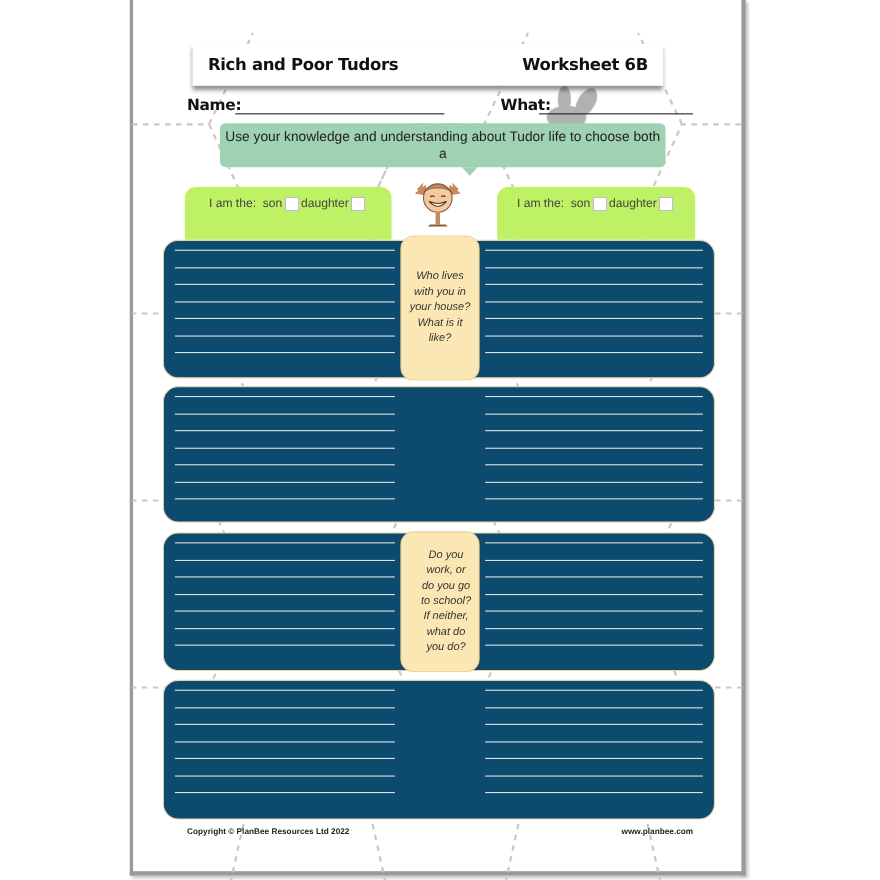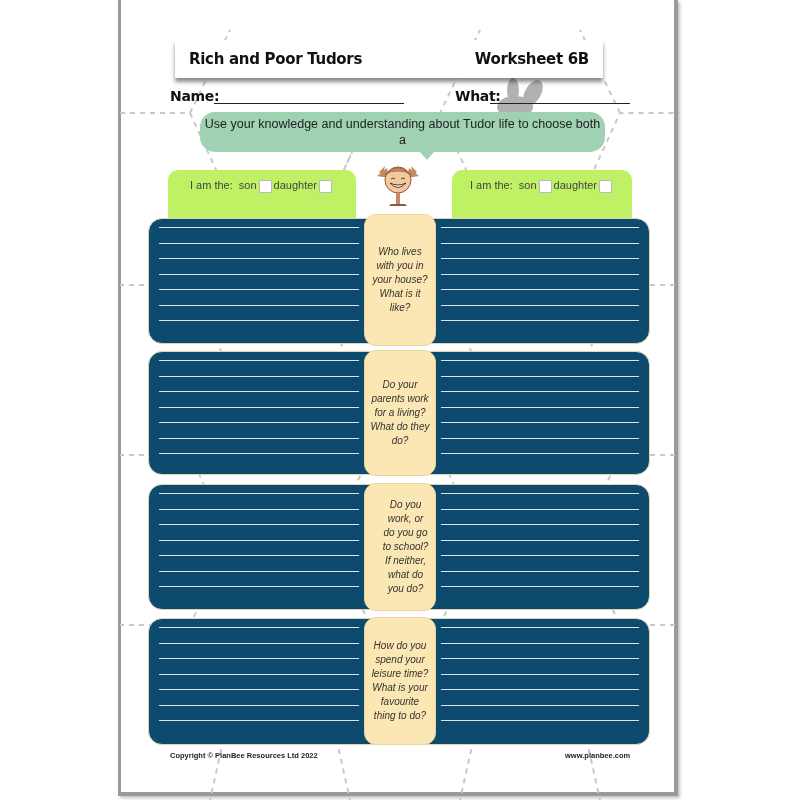--- a/index.html
+++ b/index.html
@@ -9,21 +9,21 @@
         box-shadow:2px 2px 3px rgba(0,0,0,0.25);box-sizing:border-box;}
   .wm{position:absolute;left:0;top:0;width:800px;height:800px;pointer-events:none;}
   .title-card{position:absolute;left:175px;top:40px;width:428px;height:38px;background:#fff;
         box-shadow:0 4px 4px rgba(0,0,0,0.45);display:flex;align-items:center;justify-content:space-between;padding:0 14px;box-sizing:border-box;}
   .hand{font-family:"DejaVu Sans",sans-serif;font-weight:bold;color:#111;letter-spacing:-0.3px;}
   .title-card .t1{font-size:15px;}
   .title-card .t2{font-size:15px;}
   .name-row{position:absolute;top:88px;left:170px;width:460px;height:20px;}
   .lbl{position:absolute;font-size:14px;}
   .uline{position:absolute;border-bottom:1.5px solid #222;height:0;}
-  .instr{position:absolute;left:200px;top:112px;width:405px;height:40px;background:#9fd1b3;border-radius:15px;
+  .instr{position:absolute;left:200px;top:112px;width:405px;height:40px;background:#9fd1b3;border-radius:5px;
         font-size:12.5px;color:#222;text-align:center;line-height:16px;padding-top:4px;box-sizing:border-box;}
   .instr .tail{position:absolute;left:220px;bottom:-8px;width:0;height:0;border-left:7px solid transparent;border-right:7px solid transparent;border-top:8px solid #9fd1b3;}
   .instr b{font-weight:bold;}
   .char-box{position:absolute;top:170px;height:48px;background:#bef264;border-radius:10px 10px 0 0;
         font-size:11px;color:#444;text-align:center;line-height:19px;padding-top:6px;box-sizing:border-box;}
   .chk{display:inline-block;width:11px;height:11px;border:1px solid #bbb;background:#fff;vertical-align:middle;margin:0 2px;}
   .avatar{position:absolute;left:375px;top:158px;width:46px;height:56px;}
   .row{position:absolute;left:148px;width:502px;border:1.3px solid #e4d3b0;border-radius:14px;background:#0c4a6e;box-sizing:border-box;}
   .lines{position:absolute;top:8px;bottom:6px;}
   .lines div{height:0;border-bottom:1px solid #e1e1e1;margin-bottom:14.5px;}
@@ -135,21 +135,20 @@
 <div class="row" style="top:351px;height:124px;">
   <div class="lines" style="left:10px;width:200px;">
       <div></div>
       <div></div>
       <div></div>
       <div></div>
       <div></div>
       <div></div>
       <div></div>
     </div>
-  <div class="q" style="height:126px;top:-2px;">Do your parents work for a living? What do they do?</div>
   <div class="lines" style="left:292px;width:198px;">
       <div></div>
       <div></div>
       <div></div>
       <div></div>
       <div></div>
       <div></div>
       <div></div>
     </div>
 </div>
@@ -179,21 +178,20 @@
 <div class="row" style="top:618px;height:127px;">
   <div class="lines" style="left:10px;width:200px;">
       <div></div>
       <div></div>
       <div></div>
       <div></div>
       <div></div>
       <div></div>
       <div></div>
     </div>
-  <div class="q" style="height:128px;top:-2px;">How do you spend your leisure time? What is your favourite thing to do?</div>
   <div class="lines" style="left:292px;width:198px;">
       <div></div>
       <div></div>
       <div></div>
       <div></div>
       <div></div>
       <div></div>
       <div></div>
     </div>
 </div>

